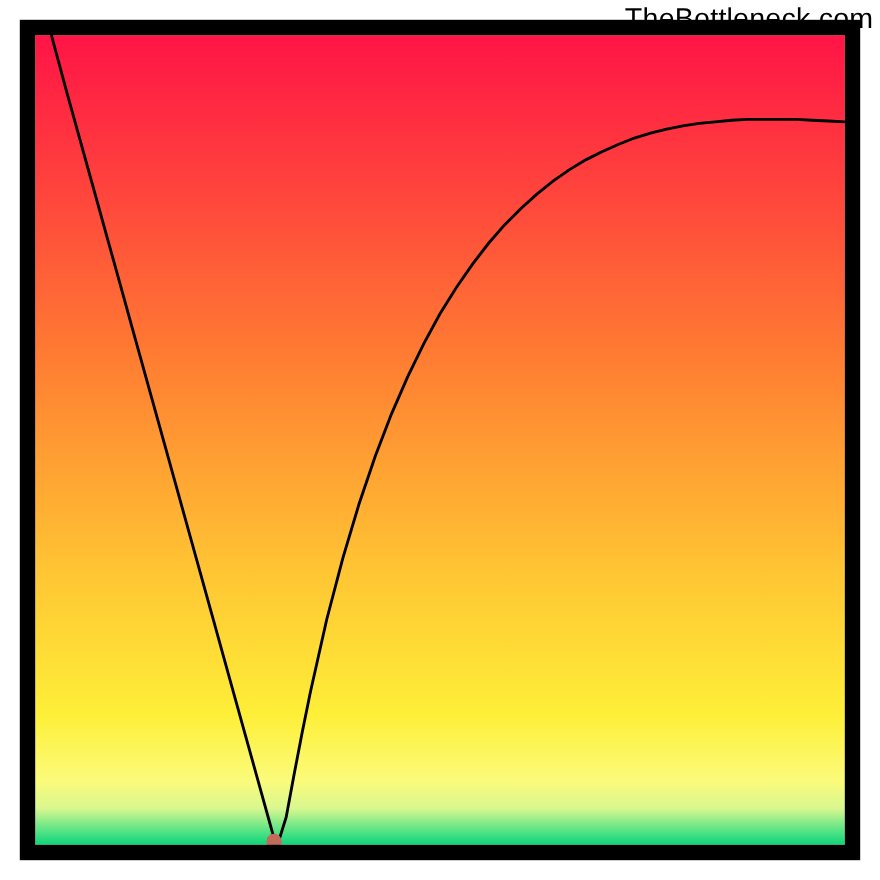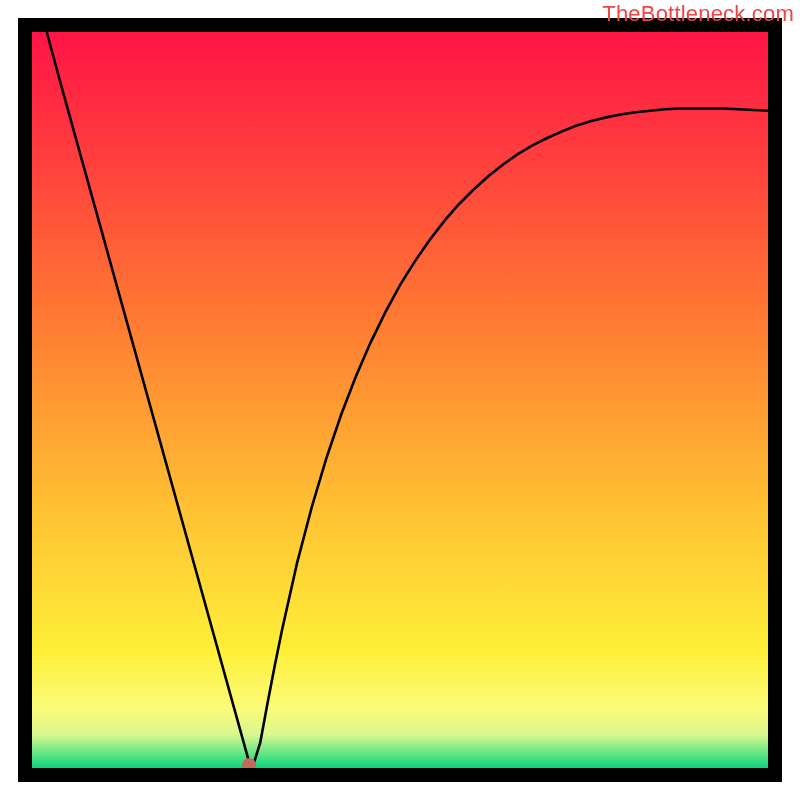--- a/index.html
+++ b/index.html
@@ -16,23 +16,23 @@
     height: 800px;
   }
   svg {
     display: block;
   }
   #watermark {
     position: absolute;
     top: 1px;
     right: 6px;
     font-family: Arial, Helvetica, sans-serif;
-    font-size: 22px;
+    font-size: 26px;
     font-weight: 500;
-    color: #ef4444;
+    color: #000000;
     letter-spacing: 0.2px;
     pointer-events: none;
   }
 </style>
 </head>
 <body>
 
 <div id="container">
   <svg id="chart-svg" width="800" height="800" viewBox="0 0 800 800">
     <defs>

